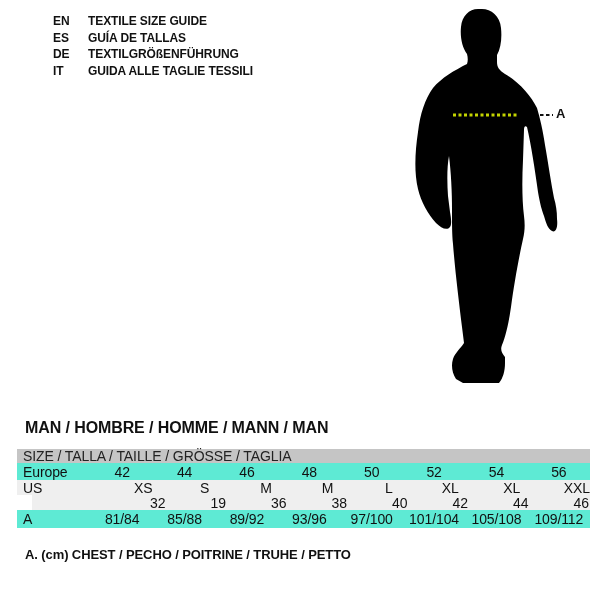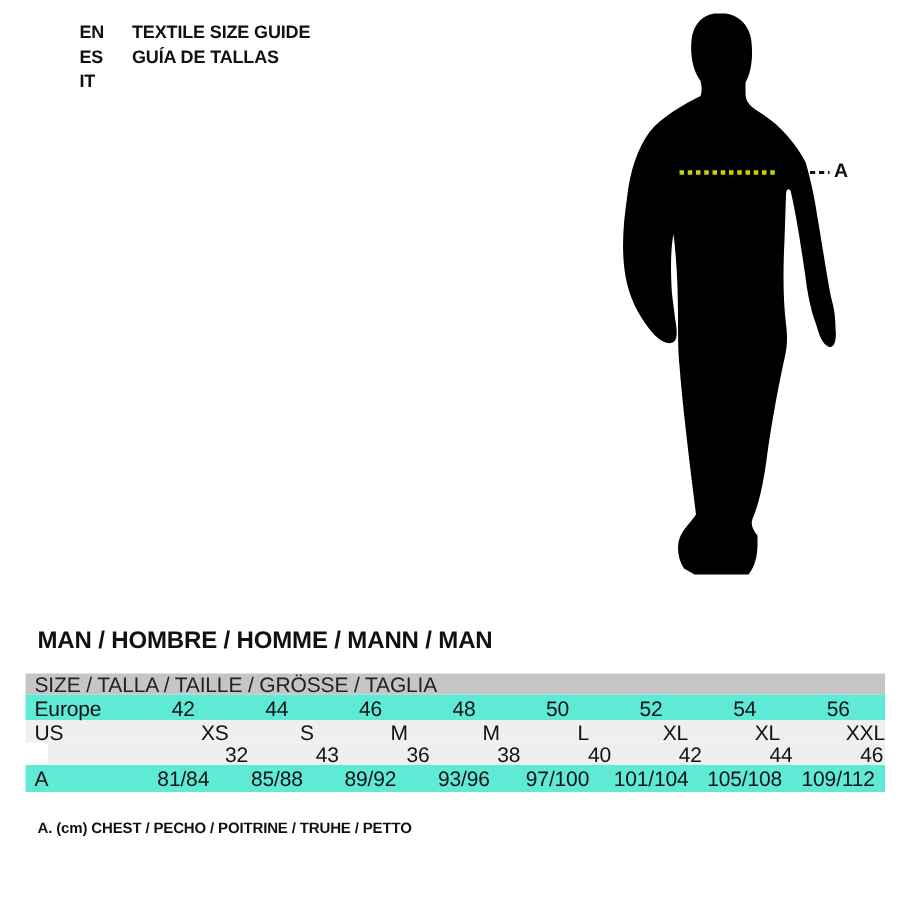--- a/index.html
+++ b/index.html
@@ -22,38 +22,43 @@
   
   .size-table{position:absolute;left:17px;top:449px;width:573px;font-size:14px;}
   .thead{height:14px;background:#c5c5c5;display:flex;align-items:center;padding-left:6px;color:#222;}
   .tr{display:flex;align-items:center;}
   .tr.white{background:#5eead4;}
   .tr.gray{background:#efefef;gap:43px;}
   .r1{height:17px;}.r2{height:15px;}.r3{height:15px;margin-left:15px;}.r4{height:18px;}
   .td{flex:1;text-align:center;}
   .td.label{flex:0 0 68px;text-align:left;padding-left:6px;}
   
-  .footnote{position:absolute;left:25px;top:547px;font-weight:bold;font-size:10px;}
+  .footnote{position:absolute;left:25px;top:547px;font-weight:bold;font-size:13px;}
 </style>
 </head>
 <body>
 
 <div class="canvas">
 
   <div class="langs">
     <div class="lang-row">
       <span class="lang-code">EN</span>
       <span>TEXTILE SIZE GUIDE</span>
     </div>
     <div class="lang-row">
       <span class="lang-code">ES</span>
       <span>GUÍA DE TALLAS</span>
     </div>
     <div class="lang-row">
+      <span class="lang-code">DE</span>
+      <span>TEXTILGRÖßENFÜHRUNG</span>
+    </div>
+    <div class="lang-row">
       <span class="lang-code">IT</span>
+      <span>GUIDA ALLE TAGLIE TESSILI</span>
     </div>
   </div>
 
 
   <svg class="figure-svg" width="155" height="385" viewBox="410 5 155 385" xmlns="http://www.w3.org/2000/svg">
     <path fill="#000000" d="
       M 478 9
       C 469 9 462 16 461 27
       C 460 37 462 47 467 54
       C 468 58 468 61 467 64
@@ -124,21 +129,21 @@
       <div class="td">M</div>
       <div class="td">M</div>
       <div class="td">L</div>
       <div class="td">XL</div>
       <div class="td">XL</div>
       <div class="td">XXL</div>
     </div>
     <div class="tr gray r3">
       <div class="td label"></div>
       <div class="td">32</div>
-      <div class="td">43</div>
+      <div class="td">19</div>
       <div class="td">36</div>
       <div class="td">38</div>
       <div class="td">40</div>
       <div class="td">42</div>
       <div class="td">44</div>
       <div class="td">46</div>
     </div>
     <div class="tr white r4">
       <div class="td label">A</div>
       <div class="td">81/84</div>

